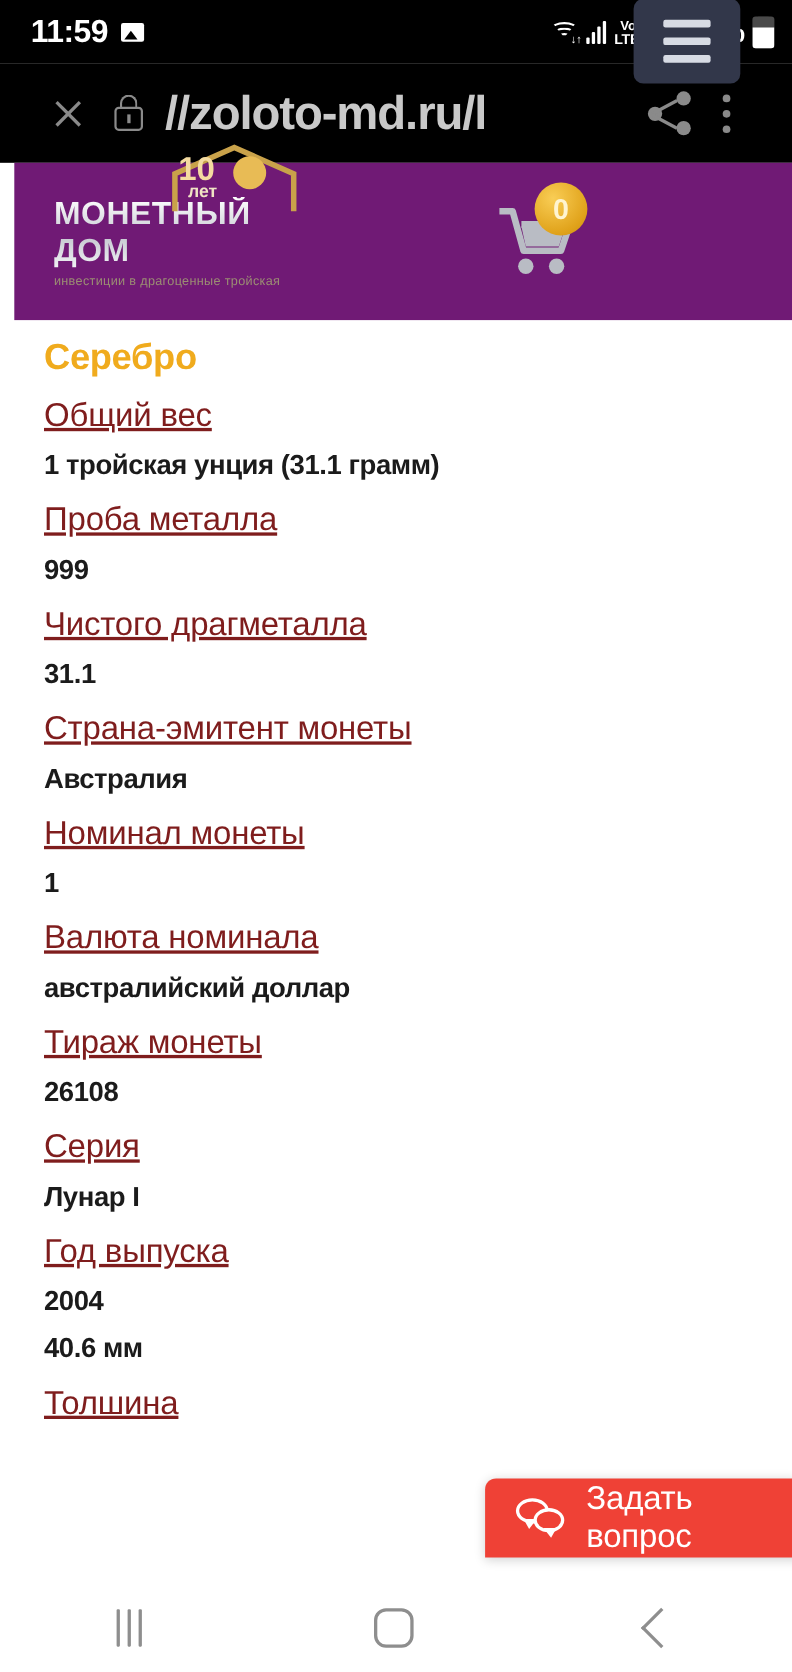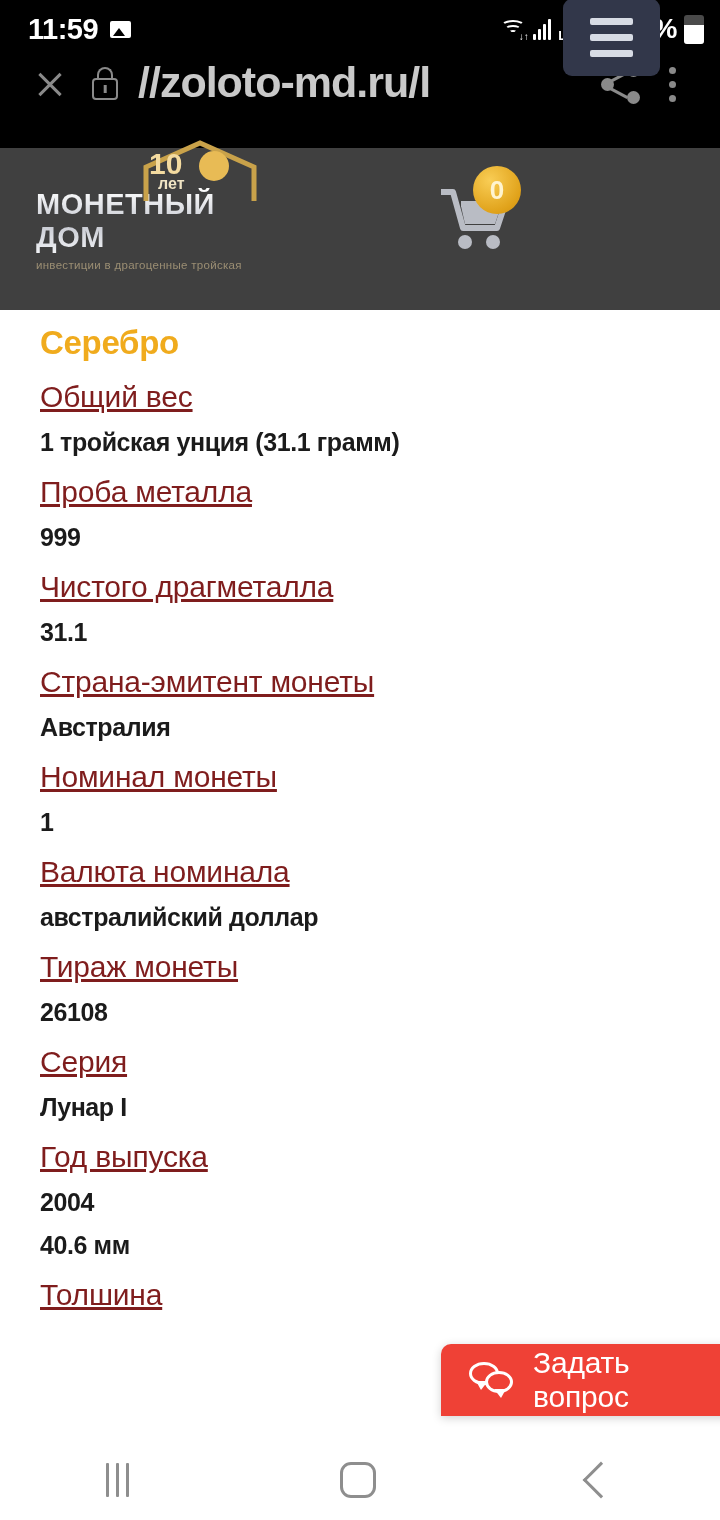--- a/index.html
+++ b/index.html
@@ -44,21 +44,21 @@
   .icn-volte .v1 { font-size:12px; }
   .icn-volte .v2 { font-size:13px; letter-spacing:-0.3px; }
 
   .sb-batt-pct { font-size:28px; font-weight:700; letter-spacing:-0.5px; margin-left:2px; }
   .icn-battery { width:20px; height:29px; border-radius:3px; background:#4a4a4a; position:relative; overflow:hidden; }
   .icn-battery::before { content:""; position:absolute; top:-4px; left:5px; width:10px; height:4px; background:#4a4a4a; border-radius:1px; }
   .icn-battery i { position:absolute; bottom:0; left:0; right:0; height:63%; background:#fff; }
 
   
   .urlbar {
-    height:90px; background:#000; display:flex; align-items:flex-start; padding:0 24px; gap:0;
+    height:90px; background:#000; display:flex; align-items:center; padding:0 36px; gap:0;
   }
   .url-close { width:52px; height:52px; position:relative; flex:0 0 auto; }
   .url-close::before,.url-close::after{ content:""; position:absolute; left:11px; top:25px; width:30px; height:3px; background:#8a8a8a; }
   .url-close::before{ transform:rotate(45deg); }
   .url-close::after { transform:rotate(-45deg); }
 
   .url-lock { width:46px; height:52px; position:relative; flex:0 0 auto; margin-left:6px; }
   .url-lock .body { position:absolute; left:10px; top:20px; width:26px; height:22px; border:2.6px solid #8a8a8a; border-radius:4px; }
   .url-lock .shackle { position:absolute; left:15px; top:9px; width:16px; height:13px;
      border:2.6px solid #8a8a8a; border-bottom:none; border-radius:9px 9px 0 0; }
@@ -75,21 +75,21 @@
   .url-share i:nth-child(3){ left:31px; top:33px; }
   .url-share u { position:absolute; background:#8a8a8a; height:2.6px; width:26px; }
   .url-share u:nth-child(4){ left:7px; top:19px; transform:rotate(-28deg); }
   .url-share u:nth-child(5){ left:7px; top:32px; transform:rotate(28deg); }
 
   .url-more { width:48px; height:52px; display:flex; flex-direction:column; align-items:center; justify-content:center; gap:7px; flex:0 0 auto; }
   .url-more span { width:7px; height:7px; border-radius:50%; background:#8a8a8a; }
 
   
   .siteheader {
-    height:162px; background:#404040; display:flex; align-items:center; position:relative;
+    height:143px; background:#701a75; display:flex; align-items:center; position:relative;margin-left:13px;
   }
   .logo { margin-left:36px; width:230px; position:relative; }
   .logo-house { position:absolute; left:104px; top:-48px; width:120px; height:66px; }
   .logo-l1 { font-size:27px; font-weight:700; letter-spacing:1px;
      background:linear-gradient(180deg,#f6d98a 0%,#d79d2a 55%,#f3cf78 100%);
      -webkit-background-clip:text; background-clip:text; color:transparent; }
   .logo-l2 { font-size:29px; font-weight:700; letter-spacing:0.5px; margin-top:1px;
      background:linear-gradient(180deg,#ffffff 0%,#c6c9d1 55%,#f2f3f6 100%);
      -webkit-background-clip:text; background-clip:text; color:transparent; }
   .logo-l3 { font-size:11.5px; color:#9b8e73; margin-top:5px; letter-spacing:0.3px; }

